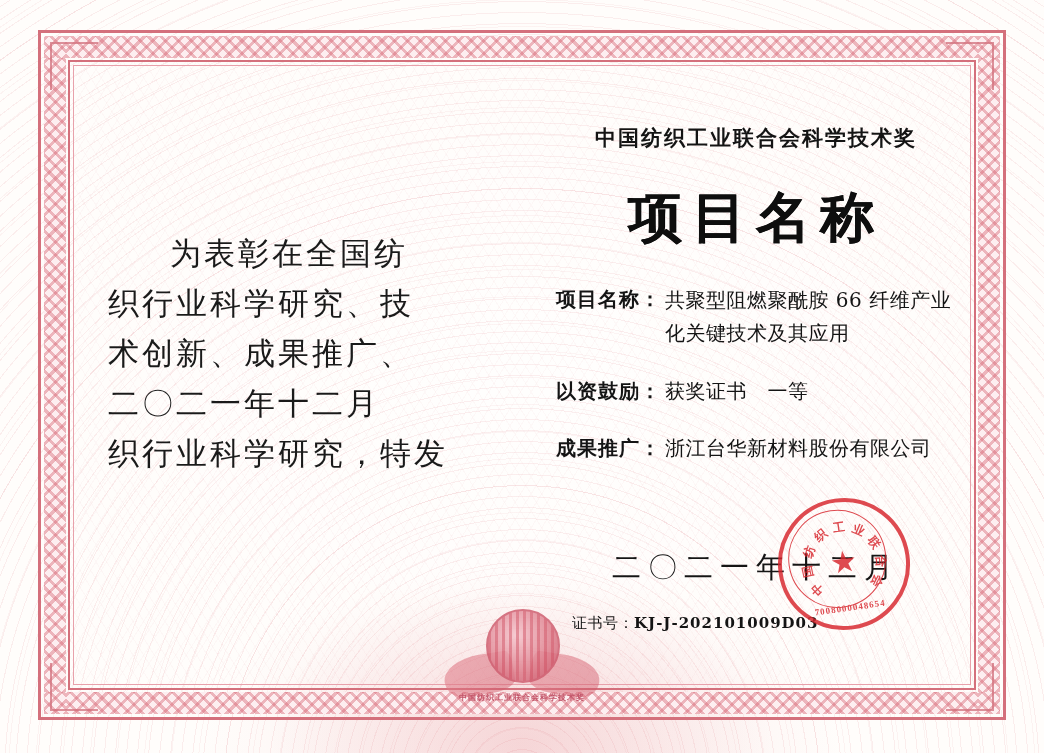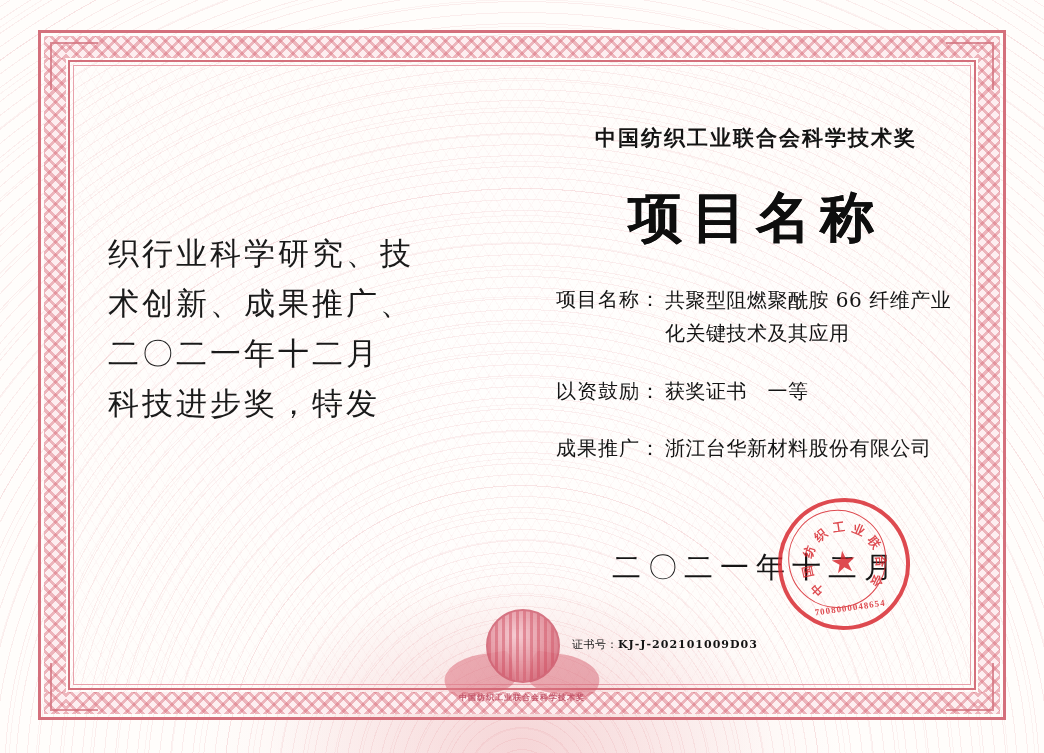--- a/index.html
+++ b/index.html
@@ -162,21 +162,21 @@
     display: flex;
     align-items: flex-start;
     margin-bottom: 26px;
     font-size: 20px;
     color: #141414;
     line-height: 31px;
     font-family: "DejaVu Serif", "Liberation Serif", serif;
   }
   .field-label {
     flex: 0 0 auto;
-    font-weight: 400;
+    font-weight: 700;
     letter-spacing: 1px;
     white-space: nowrap;
   }
   .field-value {
     flex: 1 1 auto;
     padding-left: 4px;
     letter-spacing: 0.5px;
   }
   .field-value.two-line { line-height: 33px; }
 
@@ -189,25 +189,24 @@
     font-size: 29px;
     letter-spacing: 7px;
     color: #151515;
     font-family: "DejaVu Serif", "Liberation Serif", serif;
   }
 
   .cert-no {
     position: absolute;
     left: 572px;
     top: 614px;
-    font-size: 11px;
+    font-size: 15px;
     color: #141414;
     letter-spacing: 0.5px;
     font-family: "DejaVu Serif", "Liberation Serif", serif;
-    margin-top: 23px;
   }
   .cert-no b { font-weight: 600; letter-spacing: 1px; }
 
   
   .seal {
     position: absolute;
     left: 778px;
     top: 498px;
     width: 124px;
     height: 124px;
@@ -323,24 +322,25 @@
   <div class="border-band"></div>
   <div class="border-inner"></div>
   <div class="border-inner2"></div>
 
   <div class="corner tl"></div>
   <div class="corner tr"></div>
   <div class="corner bl"></div>
   <div class="corner br"></div>
 
   <div class="left-block">
+    <p class="indent">为表彰在全国纺</p>
     <p>织行业科学研究、技</p>
     <p>术创新、成果推广、</p>
     <p>二〇二一年十二月</p>
-    <p>科技进步奖，特发</p>
+    <p>织行业科学研究，特发</p>
   </div>
 
   <div class="award-org">中国纺织工业联合会科学技术奖</div>
   <div class="award-title">项目名称</div>
 
   <div class="fields">
     <div class="field-row">
       <span class="field-label">项目名称：</span>
       <span class="field-value two-line">共聚型阻燃聚酰胺 66 纤维产业化关键技术及其应用</span>
     </div>

